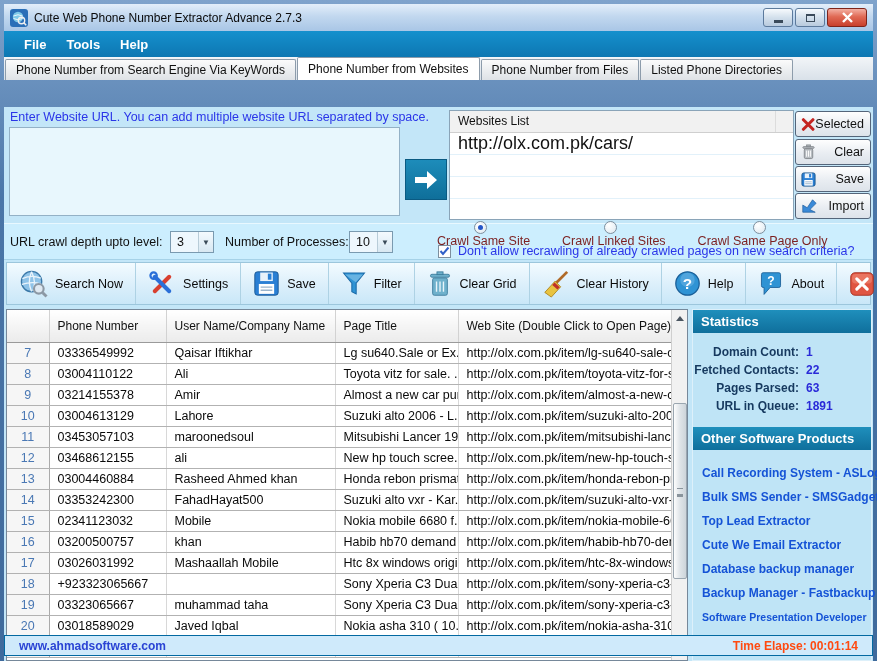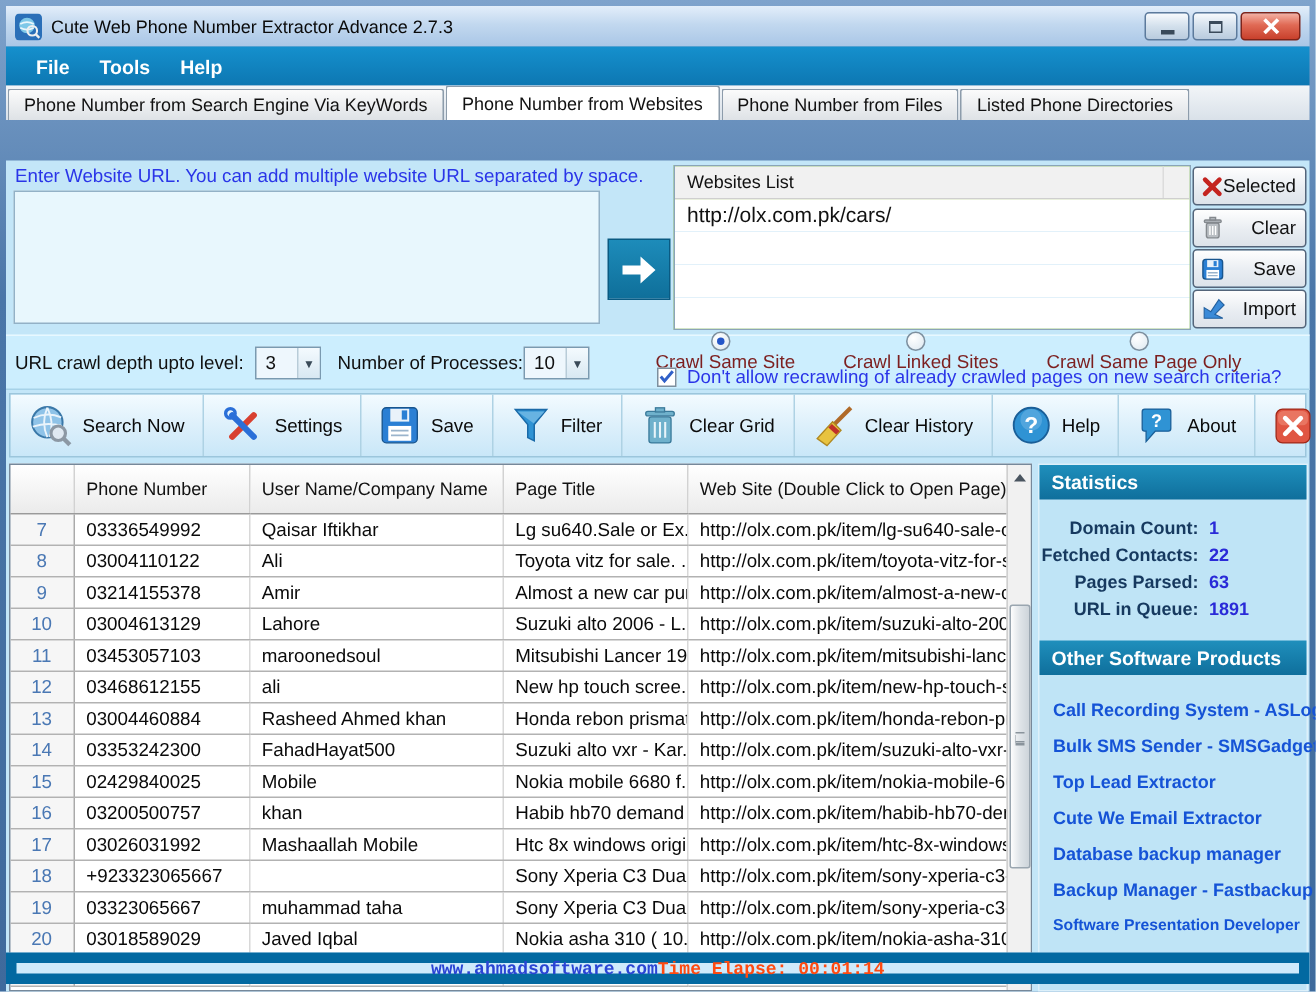--- a/index.html
+++ b/index.html
@@ -46,21 +46,21 @@
   .transfer-btn { position:absolute; left:401px; top:52px; width:42px; height:41px;
     background: linear-gradient(180deg,#1d8cba,#0f6f9a); border:1px solid #0a5a82;
     display:flex; align-items:center; justify-content:center; cursor:pointer; }
   .websites { position:absolute; left:445px; top:3px; width:345px; height:110px;
     background:#bef264; border:1px solid #8aa4b8; }
   .websites-header { height:22px; line-height:21px; background:#f1f1f1; border-bottom:1px solid #cfcfcf;
     padding-left:8px; color:#111; position:relative; }
   .websites-header::after { content:""; position:absolute; right:17px; top:0; bottom:0; border-left:1px solid #dcdcdc; }
   .websites-rows { position:absolute; left:0; right:0; top:22px; bottom:0;
     background: repeating-linear-gradient(180deg,#ffffff 0 21px,#e2f1fa 21px 22px); }
-  .website-row { height:22px; line-height:21px; padding-left:8px; color:#111; font-size:14px; }
+  .website-row { height:22px; line-height:21px; padding-left:8px; color:#111; font-size:18px; }
   .side-btn { position:absolute; left:791px; width:76px; height:26px; border:1px solid #54657a; border-radius:3px;
     background: linear-gradient(180deg,#fefefe,#e9edf2 55%,#dde3ea);
     display:flex; align-items:center; padding:0 6px 0 5px; cursor:pointer; }
   .side-btn .lbl { flex:1; text-align:right; font-size:12.5px; color:#111; }
   
   .options-bar { position:absolute; left:0; right:0; top:116px; height:37px;
     background:#cceefe; border-top:1px solid #e8f8ff; border-bottom:1px solid #a6d2e8; }
   .opt-label { position:absolute; top:11px; color:#101010; font-size:12.5px; }
   .combo { position:absolute; top:7px; width:44px; height:22px; background:#eef7fd; border:1px solid #7a9ab0;
     display:flex; align-items:center; cursor:pointer; }
@@ -109,21 +109,21 @@
     color:#fff; font-weight:bold; font-size:13px; padding-left:8px; }
   .stats-body { padding:10px 0 12px 0; }
   .stat-row { height:18px; display:flex; align-items:center; }
   .stat-label { width:106px; text-align:right; color:#16395f; font-weight:bold; font-size:12px; }
   .stat-value { margin-left:7px; color:#2a2ad8; font-weight:bold; font-size:12px; }
   .links-body { padding:13px 0 0 9px; }
   .product-link { height:24px; line-height:20px; color:#1553d6; font-weight:bold; font-size:12px; cursor:pointer; white-space:nowrap; }
   .product-link:last-child { font-size:10.5px; }
   
   .statusbar { position:absolute; left:4px; right:4px; bottom:5px; height:21px; background:#cfeafb;
-    border:7px solid #0369a1; display:flex; align-items:center; justify-content:center; padding:0 14px;font-family:Liberation Mono, monospace; }
+    border:1px solid #0369a1; display:flex; align-items:center; justify-content:space-between; padding:0 14px; }
   .status-left { color:#2a44d4; font-weight:bold; font-size:12px; }
   .status-right { color:#ff4a10; font-weight:bold; font-size:12px; }
 </style>
 </head>
 <body>
 
 <div class="titlebar">
   <svg class="app-icon" viewBox="0 0 18 18">
     <rect width="18" height="18" rx="3" fill="#2a6fb8"></rect>
     <circle cx="8" cy="8" r="5.2" fill="#7ec8e8"></circle>
@@ -394,21 +394,21 @@
         </tr>
           <tr>
           <td class="c0">14</td>
           <td>03353242300</td>
           <td>FahadHayat500</td>
           <td>Suzuki alto vxr - Kar...</td>
           <td>http://olx.com.pk/item/suzuki-alto-vxr-IDT...</td>
         </tr>
           <tr>
           <td class="c0">15</td>
-          <td>02429840025</td>
+          <td>02341123032</td>
           <td>Mobile</td>
           <td>Nokia mobile 6680 f...</td>
           <td>http://olx.com.pk/item/nokia-mobile-6680-...</td>
         </tr>
           <tr>
           <td class="c0">16</td>
           <td>03200500757</td>
           <td>khan</td>
           <td>Habib hb70 demand ...</td>
           <td>http://olx.com.pk/item/habib-hb70-deman...</td>

